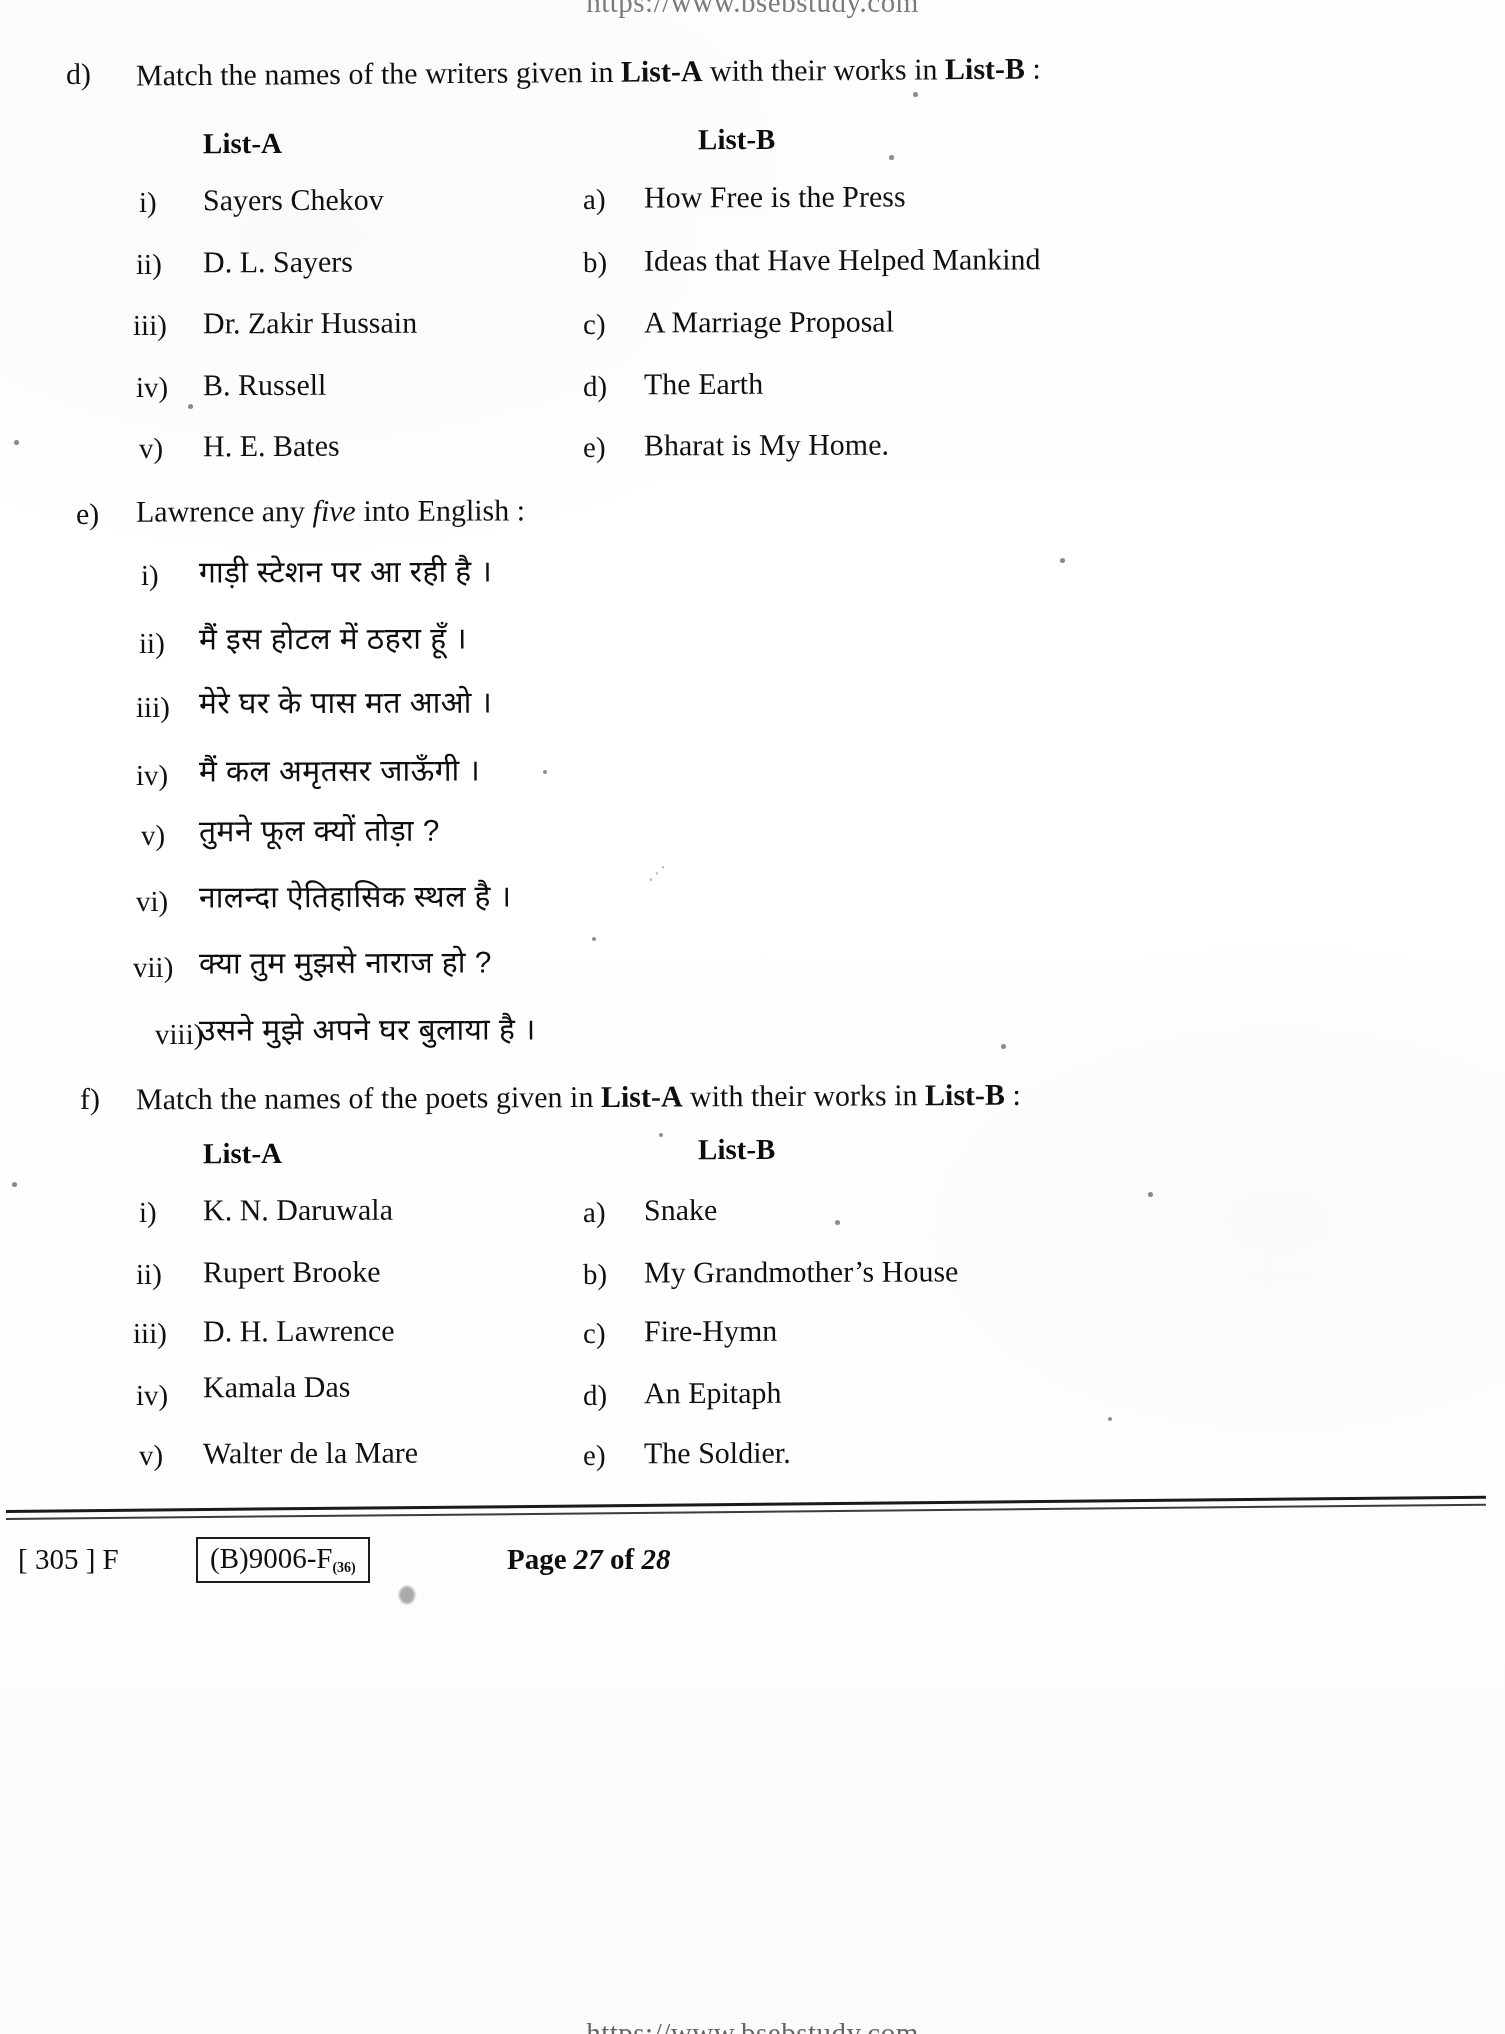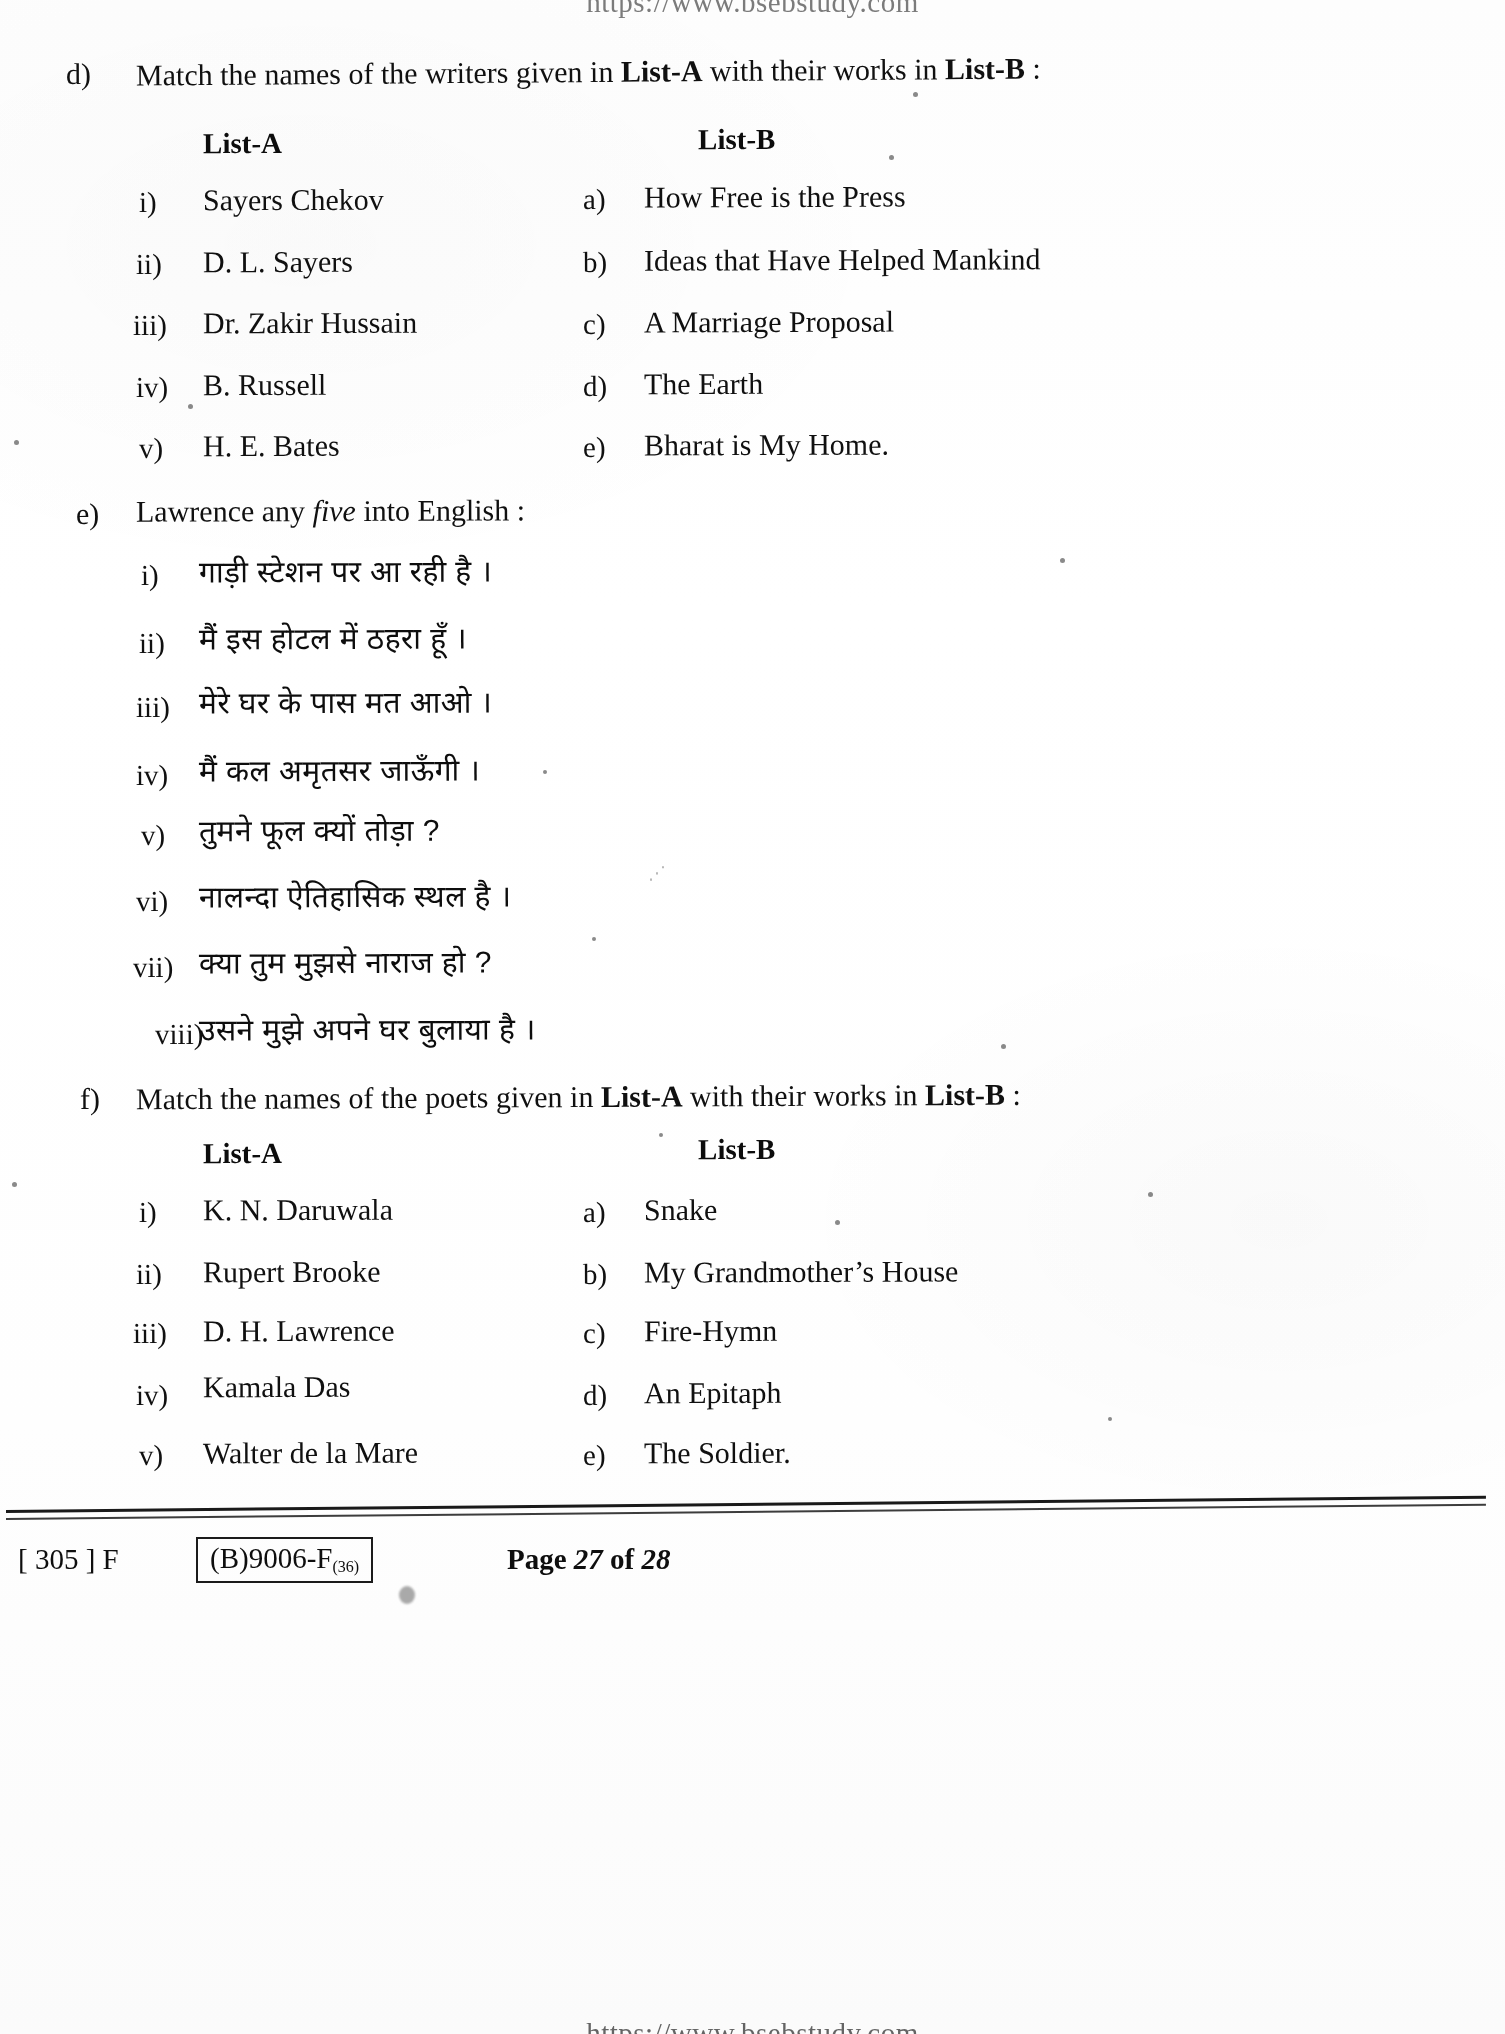--- a/index.html
+++ b/index.html
@@ -132,22 +132,23 @@
     white-space: nowrap;
   }
   .footer-txt {
     position: absolute;
     font-family: "Liberation Serif", serif;
     font-size: 29px;
     color: #0e0e0e;
     white-space: nowrap;
   }
   .footer-sub {
-    font-size: 16px;
+    font-size: 14px;
     vertical-align: -4px;
+    font-weight: bold;
   }
   .footer-pg {
     position: absolute;
     font-family: "Liberation Serif", serif;
     font-size: 29px;
     font-weight: bold;
     color: #0e0e0e;
     white-space: nowrap;
   }
   .footer-pg .pgnum { font-weight: bold; font-style: italic; }

